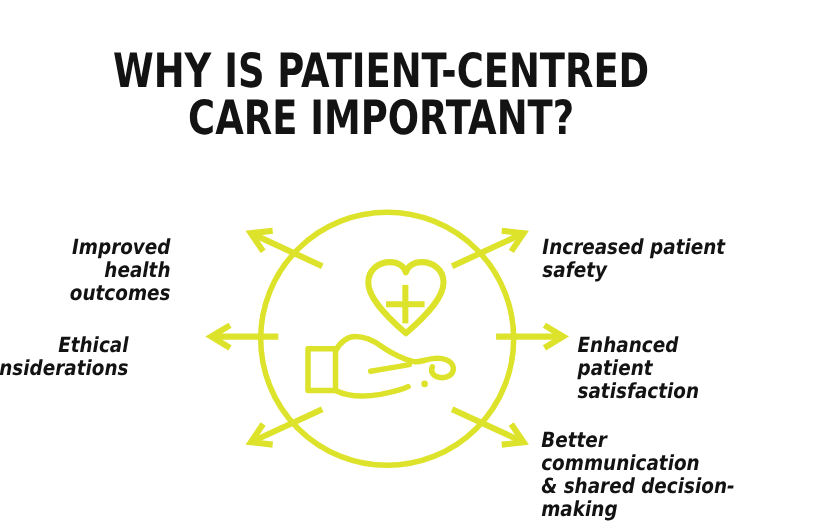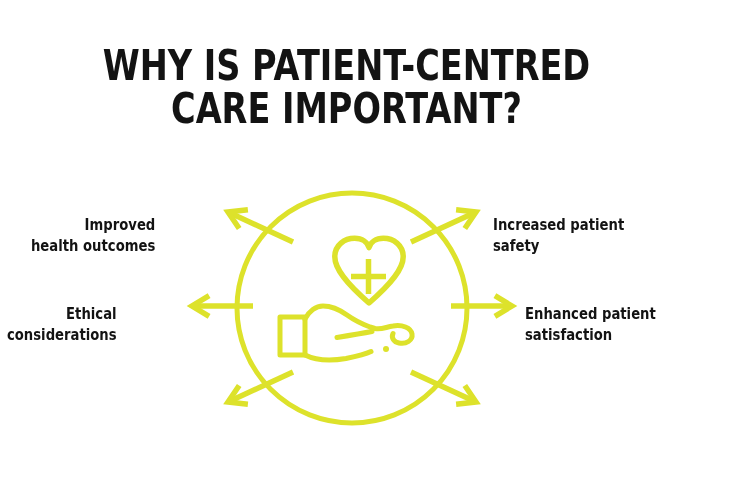--- a/index.html
+++ b/index.html
@@ -42,24 +42,25 @@
   .graphic * {
     vector-effect: non-scaling-stroke;
   }
   .stroke {
     fill: none;
     stroke: var(--accent, #dde22b);
   }
   .label {
     position: absolute;
     color: var(--text, #131313);
-    font-size: 15px;
+    font-size: 19px;
     line-height: 21px;
     font-weight: 700;
     white-space: pre-line;
+    font-style: italic;
   }
   .label-inner {
     display: inline-block;
     transform: scaleX(0.88);
   }
   .l-left { text-align: right; }
   .l-left .label-inner { transform-origin: 100% 50%; }
   .l-right { text-align: left; }
   .l-right .label-inner { transform-origin: 0 50%; }
 
@@ -151,14 +152,18 @@
 considerations</span>
   </div>
   <div class="label l-right" id="label-4">
     <span class="label-inner">Enhanced patient
 satisfaction</span>
   </div>
   <div class="label l-right" id="label-3">
     <span class="label-inner">Increased patient
 safety</span>
   </div>
+  <div class="label l-right" id="label-5">
+    <span class="label-inner">Better communication
+&amp; shared decision-making</span>
+  </div>
 
 </div>
 
 </body></html>

